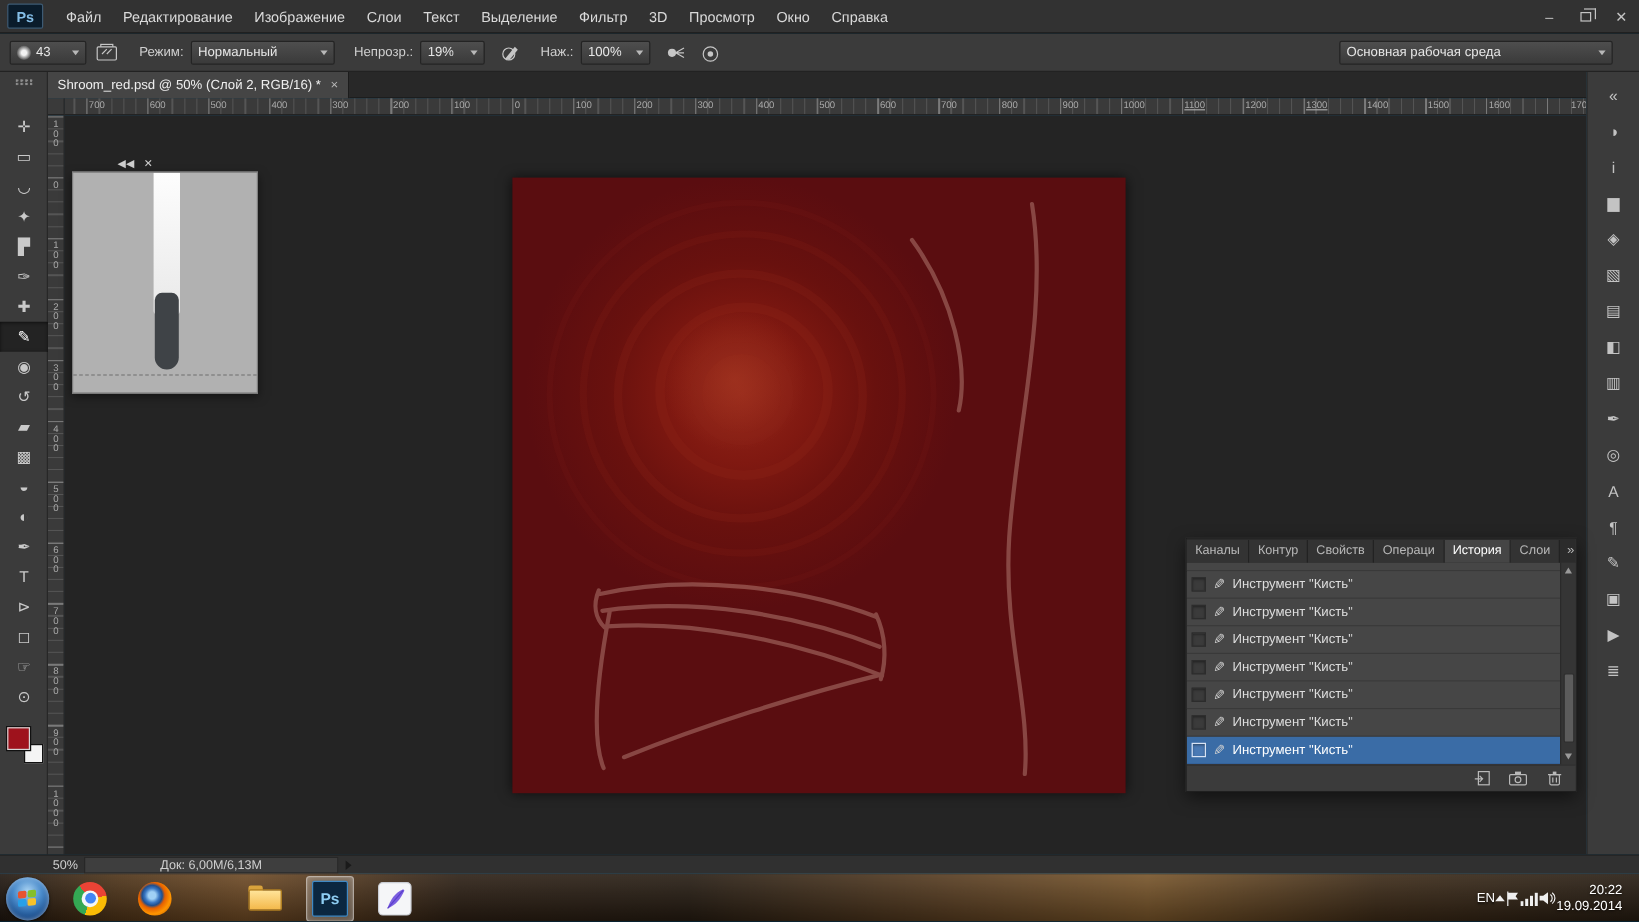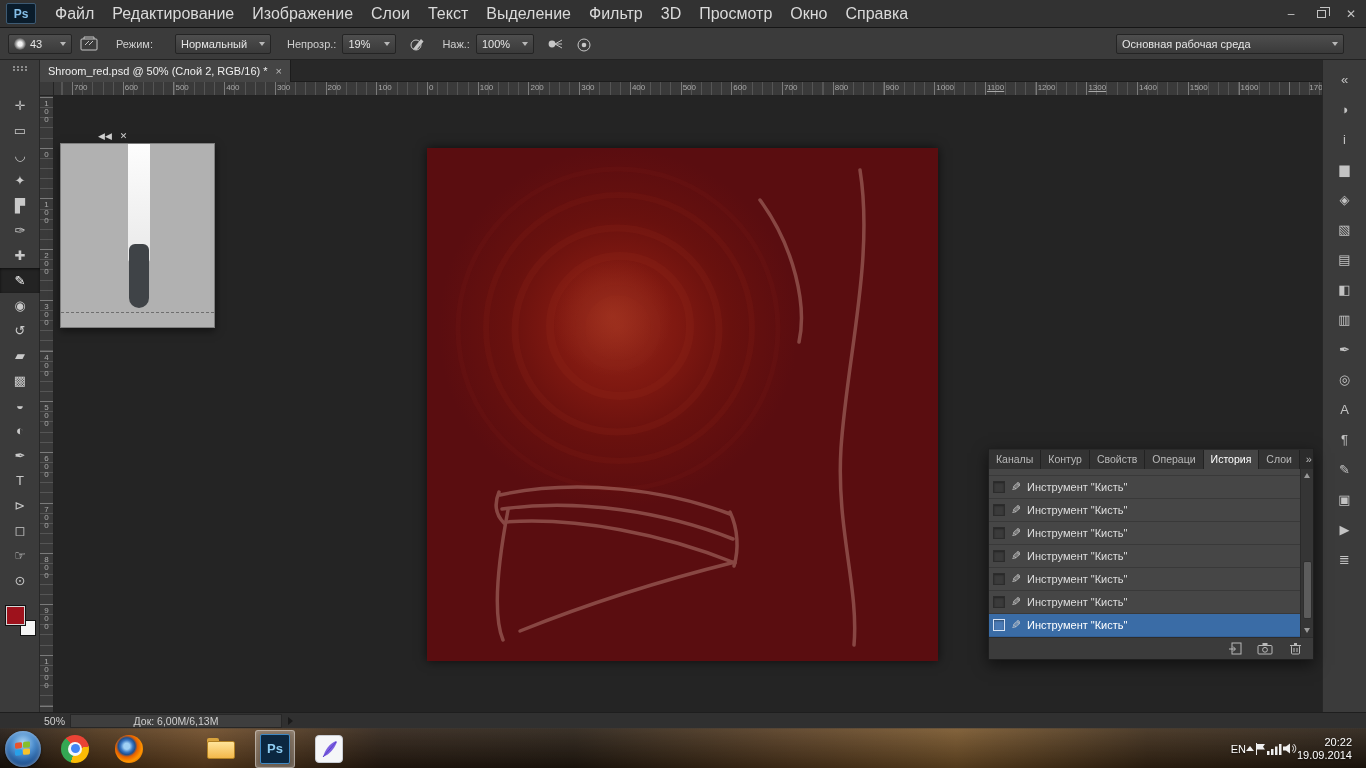--- a/index.html
+++ b/index.html
@@ -7,21 +7,21 @@
 #screen{position:relative;width:1366px;height:768px;overflow:hidden;
   font-family:"Liberation Sans","DejaVu Sans",sans-serif;background:#0369a1;color:#d8d8d8}
 
 
 #menubar{position:absolute;left:0;top:0;width:1366px;height:28px;background:#323232;
   border-bottom:1px solid #161616;display:flex;align-items:center;z-index:40}
 #ps-logo{width:30px;height:21px;margin:0 10px 0 6px;background:#0a1c2b;color:#85bfe8;
   font-size:12px;font-weight:bold;display:flex;align-items:center;justify-content:center;
   border:1px solid #3d5a73;border-radius:2px}
 #menu-items{display:flex;height:28px;align-items:center}
-.menu-item{padding:0 9px;font-size:16px;color:#dadada;line-height:28px;cursor:default;white-space:nowrap}
+.menu-item{padding:0 9px;font-size:12px;color:#dadada;line-height:28px;cursor:default;white-space:nowrap}
 #window-controls{margin-left:auto;display:flex;align-items:center;height:28px}
 .win-btn{width:30px;height:22px;display:flex;align-items:center;justify-content:center;color:#c4c4c4;font-size:12px}
 .restore-shape{position:relative;width:9px;height:8px;border:1px solid #c4c4c4}
 .restore-shape:before{content:"";position:absolute;left:2px;top:-4px;width:9px;height:8px;border:1px solid #c4c4c4;border-bottom:none;border-left:none}
 
 
 #optionsbar{position:absolute;left:0;top:28px;width:1366px;height:32px;background:#3b3b3b;
   border-bottom:1px solid #222;display:flex;align-items:center;z-index:35}
 .opt-label{font-size:11px;color:#cfcfcf;white-space:nowrap}
 .dropdown{background:linear-gradient(#4e4e4e,#3a3a3a);border:1px solid #242424;border-radius:2px;
@@ -189,21 +189,21 @@
       <span class="tri-down"></span>
     </div>
     <div class="opt-iconbtn" style="margin-left:4px">
       <svg width="18" height="16">
           <rect x="1" y="3" width="16" height="11" rx="1" fill="none" stroke="#c6c6c6"></rect>
           <path d="M4 3 V1 H14 V3" fill="none" stroke="#c6c6c6"></path>
           <path d="M5 9 L9 5 M9 9 L13 5" stroke="#c6c6c6"></path>
         </svg>
     </div>
     <span class="opt-label" style="margin-left:14px">Режим:</span>
-    <div class="dropdown" style="margin-left:22px;width:96px">
+    <div class="dropdown" style="margin-left:6px;width:120px">
       <span class="dd-val">Нормальный</span>
       <span class="tri-down"></span>
     </div>
     <span class="opt-label" style="margin-left:16px">Непрозр.:</span>
     <div class="dropdown" style="margin-left:6px;width:54px">
       <span class="dd-val">19%</span>
       <span class="tri-down"></span>
     </div>
     <div class="opt-iconbtn" style="margin-left:8px">
       <svg width="17" height="16">

